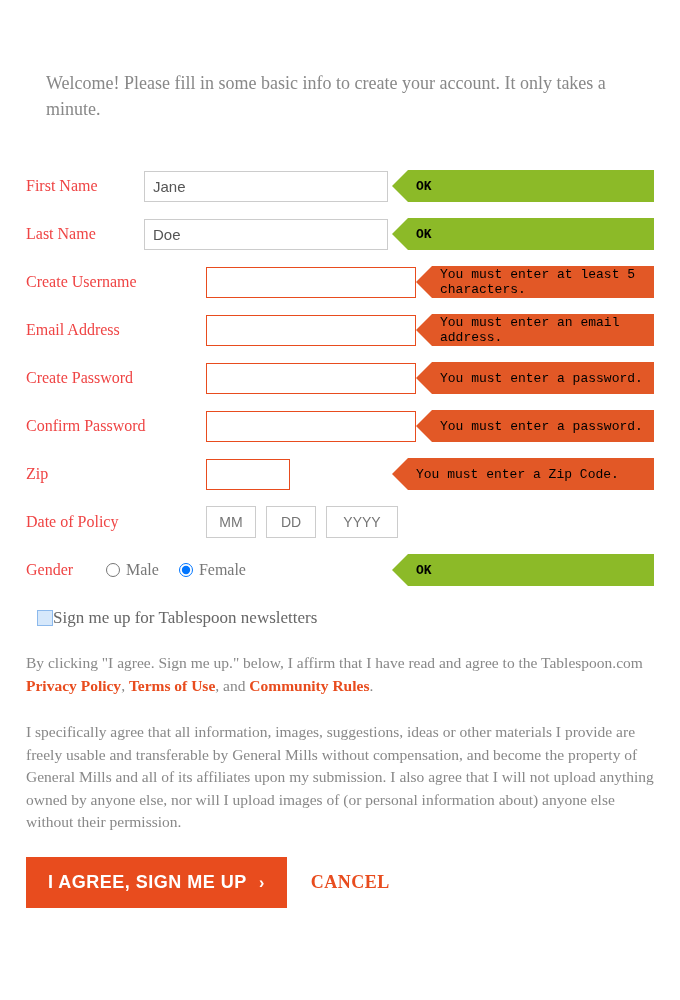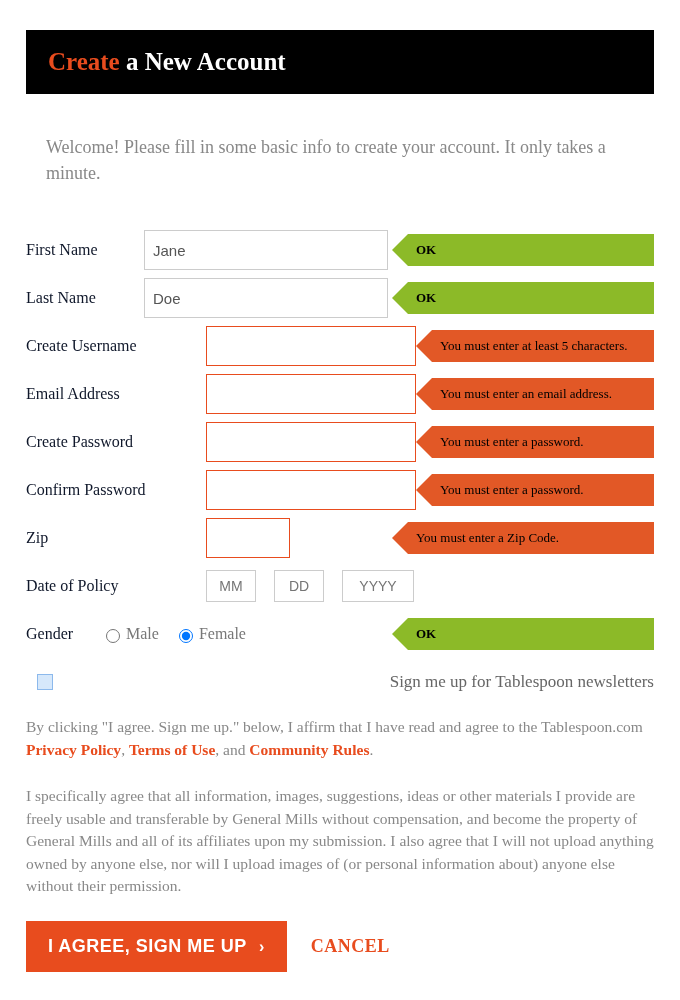--- a/index.html
+++ b/index.html
@@ -27,42 +27,42 @@
   }
 
   .form { margin: 0 0 10px 0; }
 
   .row {
     display: flex;
     align-items: center;
     height: 48px;
   }
   .label {
-    color: #0f172a;
+    color: #ef4444;
     font-size: 16px;
     width: 118px;
     flex: 0 0 118px;
   }
   .label.wide { width: 180px; flex: 0 0 180px; }
   .label.gender { width: 80px; flex: 0 0 80px; }
 
   .input {
     font-family: Arial, Helvetica, sans-serif;
     font-size: 15px;
     color: #555;
-    height: 40px;
+    height: 31px;
     padding: 0 8px;
     border: 1px solid #ccc;
     background: #fff;
   }
   .input.name { width: 244px; }
   .input.err  { border-color: #e84c1e; width: 210px; }
   .input.zip  { width: 84px; border-color: #e84c1e; }
 
-  .dob-group { display: flex; gap: 18px; }
+  .dob-group { display: flex; gap: 10px; }
   .dob { text-align: center; font-family: Arial, sans-serif; font-size: 14px; color: #888; height:32px; border:1px solid #ccc; }
   .dob.mm, .dob.dd { width: 50px; }
   .dob.yy { width: 72px; }
 
   .msg {
     position: relative;
     height: 32px;
     margin-left: auto;
     width: 262px;
     display: flex;
@@ -72,32 +72,32 @@
     width: 0; height: 0;
     border-top: 16px solid transparent;
     border-bottom: 16px solid transparent;
   }
   .msg .body {
     flex: 1;
     height: 32px;
     display: flex;
     align-items: center;
     padding-left: 8px;
-    font-family: Liberation Serif, serif;
+    font-family: Liberation Mono, monospace;
     font-size: 13px;
   }
   .msg.ok .arrow { border-right: 16px solid #8cba28; }
   .msg.ok .body  { background: #8cba28; color: #000; font-weight: bold; }
   .msg.er .arrow { border-right: 16px solid #e25826; }
   .msg.er .body  { background: #e25826; color: #000; }
 
-  .radio-group { display: flex; align-items: flex-end; gap: 6px; }
+  .radio-group { display: flex; align-items: center; gap: 6px; }
   .radio-label { color:#777; font-size:16px; margin-right: 14px; }
 
-  .checkbox-row { display:flex; align-items:center; gap:10px; margin: 14px 0 24px 11px; justify-content: space-between; }
+  .checkbox-row { display:flex; align-items:center; margin: 14px 0 24px 11px; }
   .chk {
     width: 16px; height: 16px; border:1px solid #8cb9ec; background:#d6e8fb;
   }
   .checkbox-label { color:#666; font-size: 17px; }
 
   .legal { color:#888; font-size:15.5px; line-height:1.45; margin-bottom: 24px; }
   .legal a { color:#e84c1e; font-weight:bold; text-decoration:none; }
 
   .actions { display:flex; align-items:center; gap: 24px; margin-top: 6px; }
   .btn-primary {
@@ -112,25 +112,20 @@
     color:#e84c1e; font-weight:bold; font-size:18px; letter-spacing:0.5px;
     text-decoration:none; cursor:pointer;
   }
   input[type=radio]{ width:14px;height:14px; }
 </style>
 </head>
 <body>
 
 <div class="container">
 
-  <div class="header-bar">
-    <span class="header-title">
-      <span class="accent">Create</span><span> a New Account</span>
-    </span>
-  </div>
 
   <p class="welcome">Welcome! Please fill in some basic info to create your account. It only takes a minute.</p>
 
   <div class="form">
 
     <div class="row">
       <span class="label">First Name</span>
       <input class="input name" value="Jane" style="">
       <div class="msg ok">
         <div class="arrow"></div>

